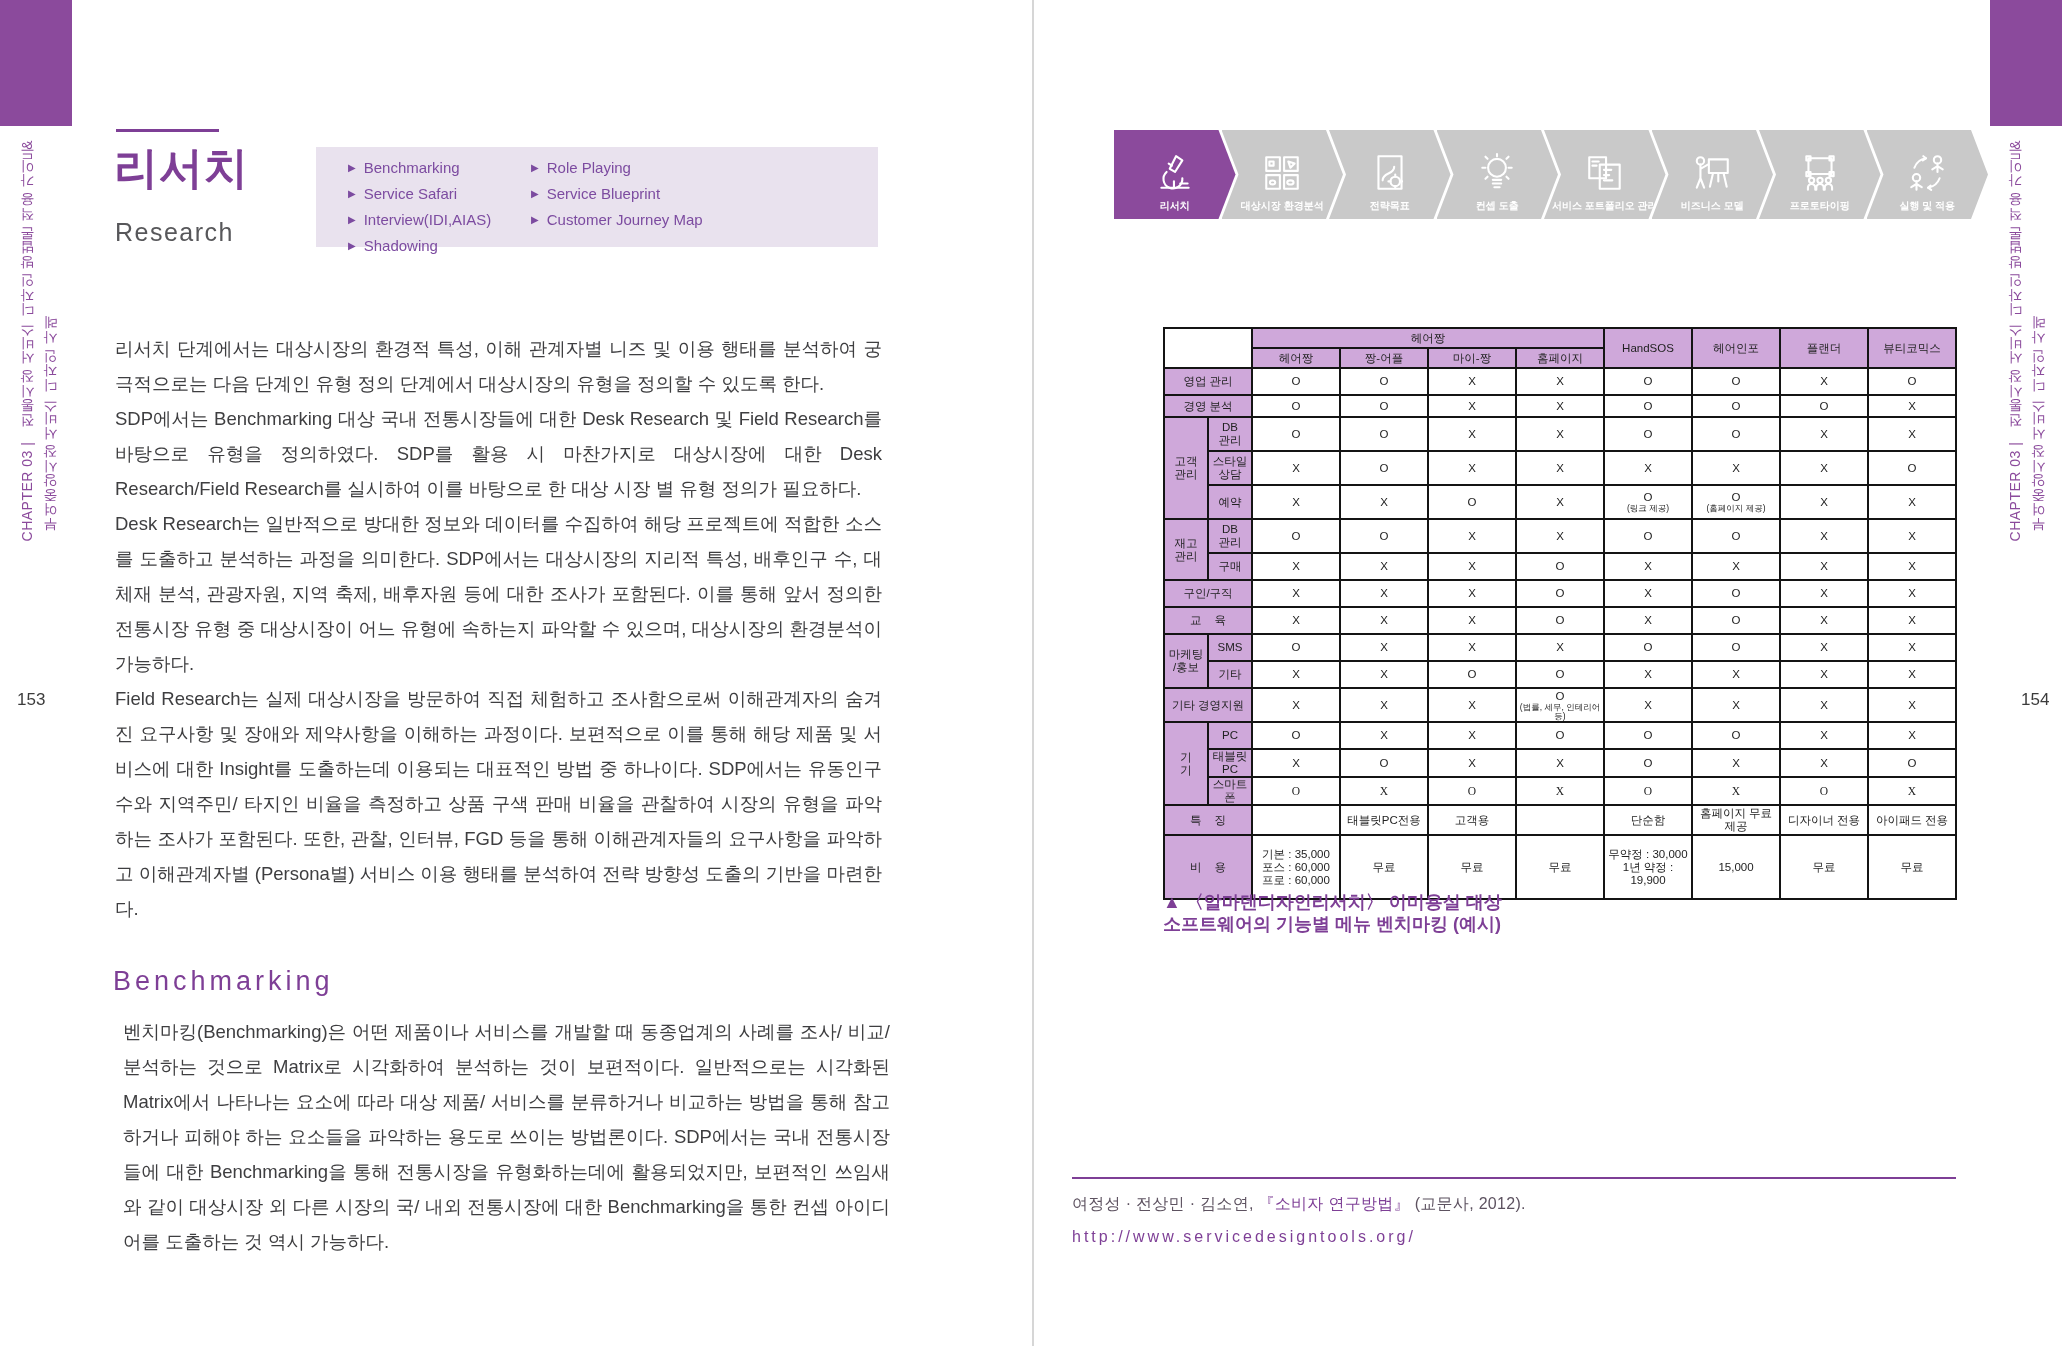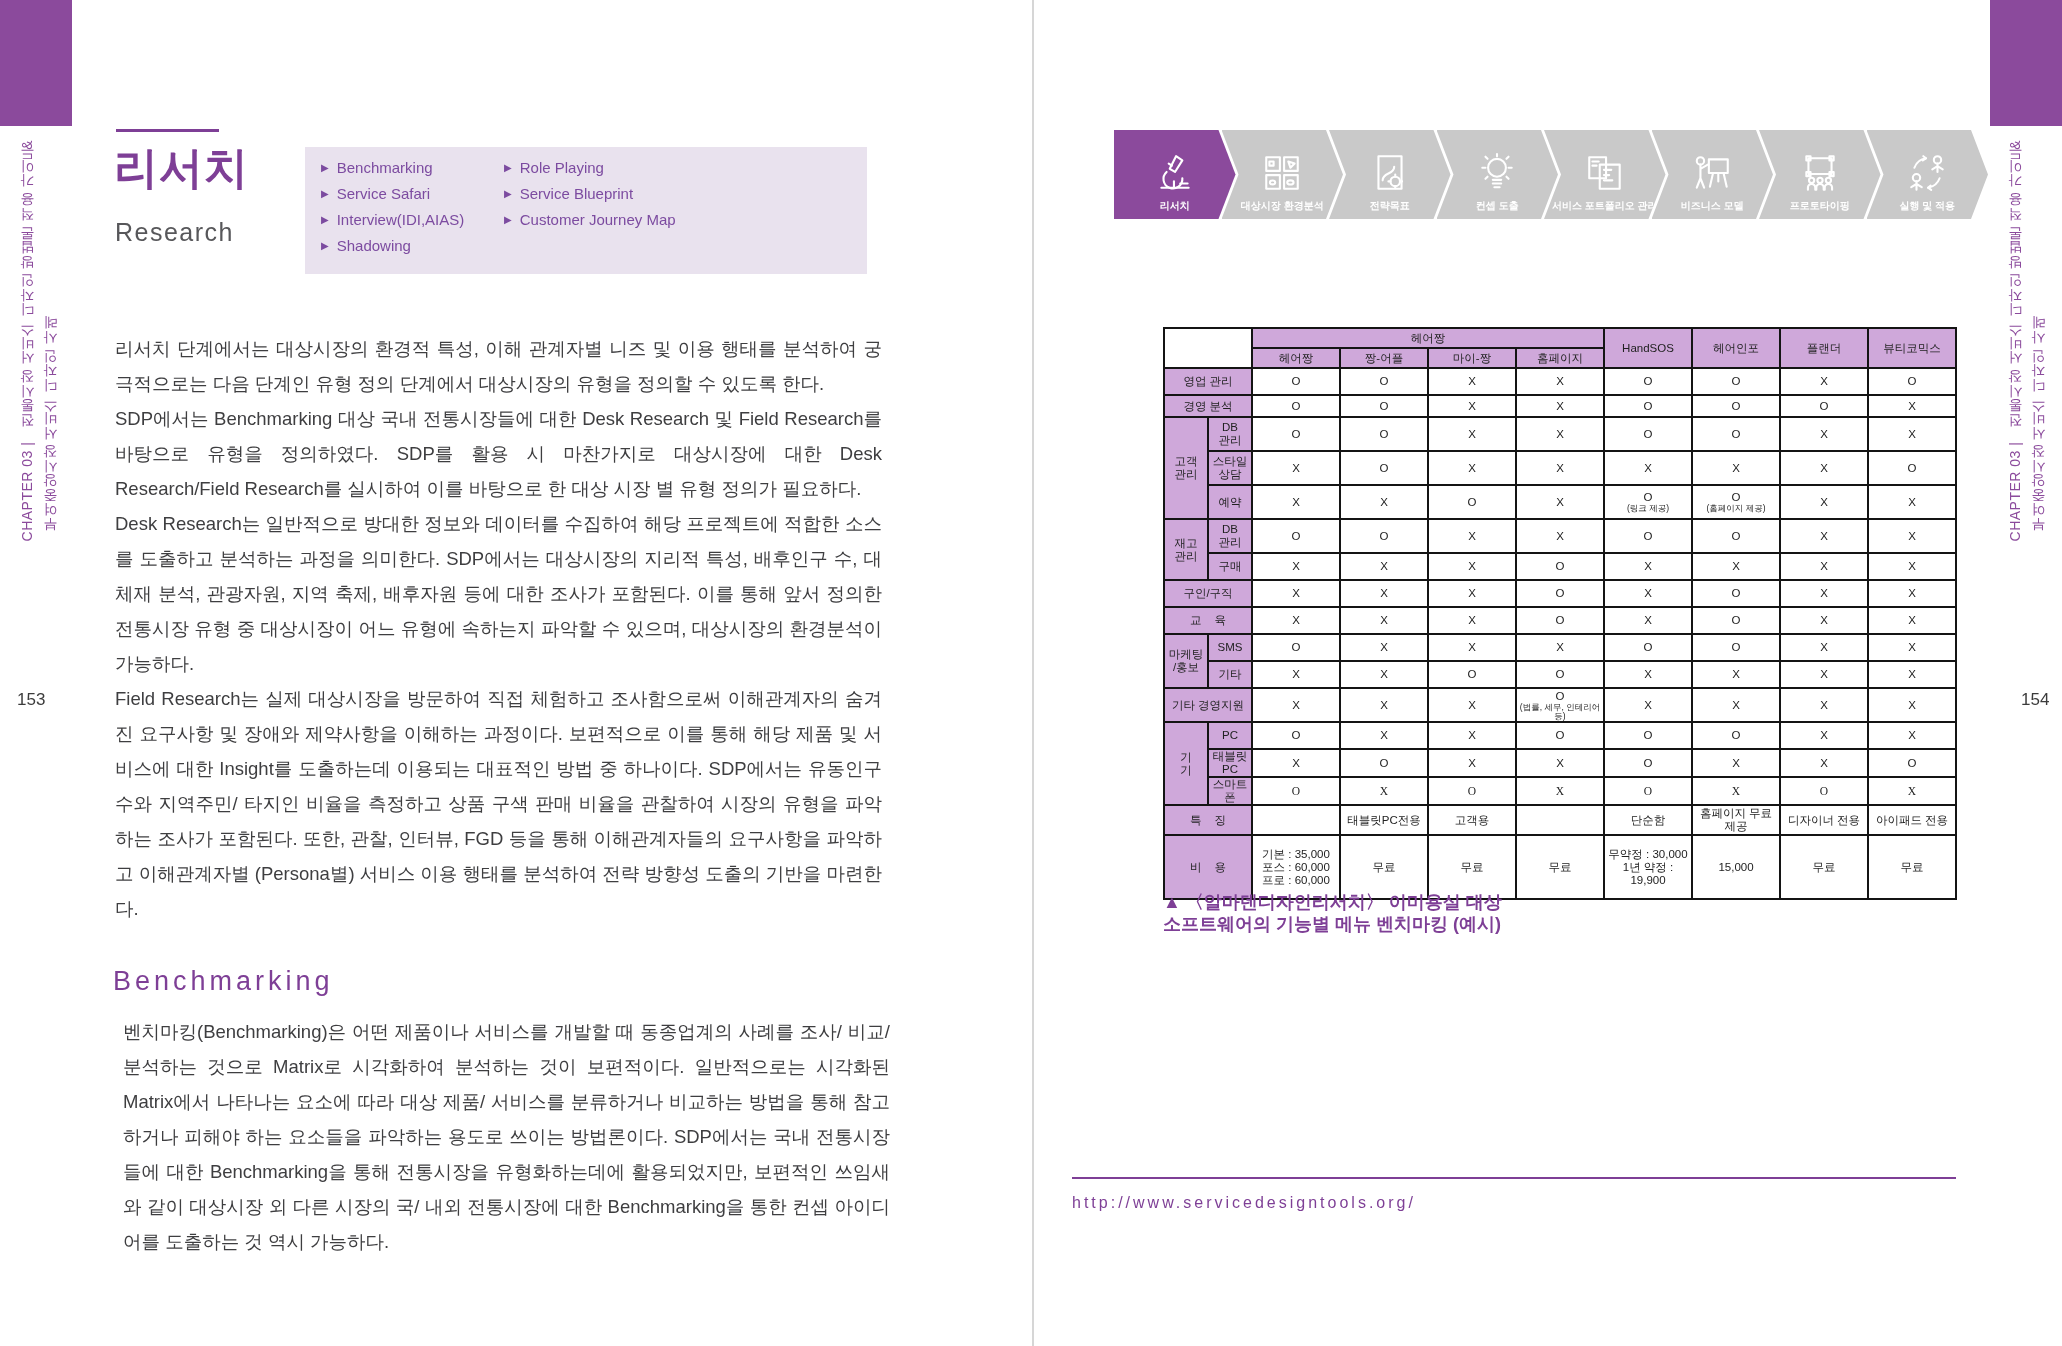--- a/index.html
+++ b/index.html
@@ -13,22 +13,22 @@
   .vtext{writing-mode:vertical-rl;transform:rotate(180deg);line-height:23px;letter-spacing:0.5px;}
   .vline{display:block;}
   .pagenum{position:absolute;top:690px;font-size:17px;color:#3c3c3c;}
   .pagenum.left{left:17px;} .pagenum.right{left:2021px;}
 
   
   .title-rule{position:absolute;left:116px;top:129px;width:103px;height:3px;background:var(--brand-purple,#7e3f96);}
   .page-title{position:absolute;left:114px;top:139px;margin:0;font-size:44px;font-weight:bold;
               color:var(--brand-purple,#7e3f96);letter-spacing:1px;}
   .page-subtitle{position:absolute;left:115px;top:218px;font-size:25px;color:#57575a;letter-spacing:1.5px;}
-  .methods-box{position:absolute;left:305px;top:147px;width:562px;height:127px;background:var(--methods-box-bg,#e9e2ee);
-               display:flex;box-sizing:border-box;padding:9px 0 0 16px;}
+  .methods-box{position:absolute;left:316px;top:147px;width:562px;height:100px;background:var(--methods-box-bg,#e9e2ee);
+               display:flex;box-sizing:border-box;padding:9px 0 0 32px;}
   .methods-col{width:183px;}
   .method-item{font-size:15px;color:#7c4ba0;line-height:24px;white-space:nowrap;}
   .method-item .bullet{font-size:10px;margin-right:8px;position:relative;top:-2px;}
   .body-text{position:absolute;left:115px;top:331px;width:767px;font-size:18.5px;line-height:35px;
              color:#3e3e40;text-align:justify;}
   .body-text p{margin:0;}
   .section-heading{position:absolute;left:113px;top:966px;font-size:27px;color:var(--brand-purple,#7e3f96);letter-spacing:4px;}
   .section-text{top:1014px;margin-left:8px;}
 
   
@@ -454,15 +454,18 @@
       </tbody>
     </table>
 
   <div class="table-caption">
     <span class="cap-line">▲ 〈알마덴디자인리서치〉 이미용실  대상</span>
     <span class="cap-line">소프트웨어의 기능별 메뉴 벤치마킹 (예시)</span>
   </div>
 
   <div class="reference">
     <div class="ref-rule"></div>
+    <div class="ref-line">
+      <span>여정성 · 전상민 · 김소연, </span><span class="ref-title">『소비자 연구방법』</span><span> (교문사, 2012).</span>
+    </div>
     <div class="ref-url">http://www.servicedesigntools.org/</div>
   </div>
 </div>
 
 </body></html>

